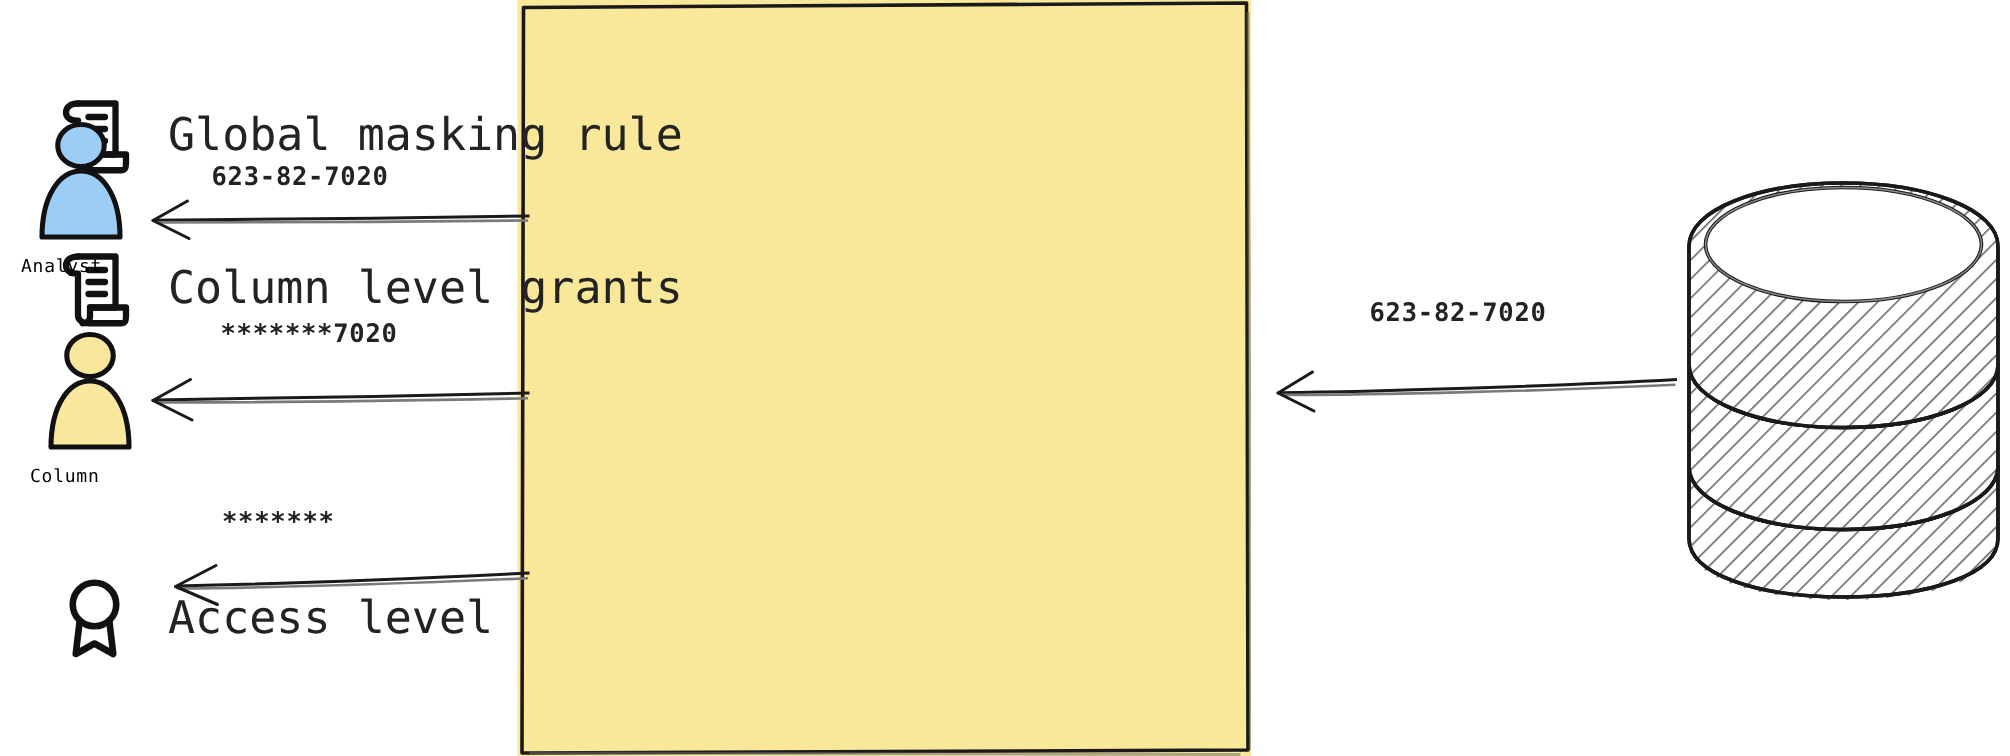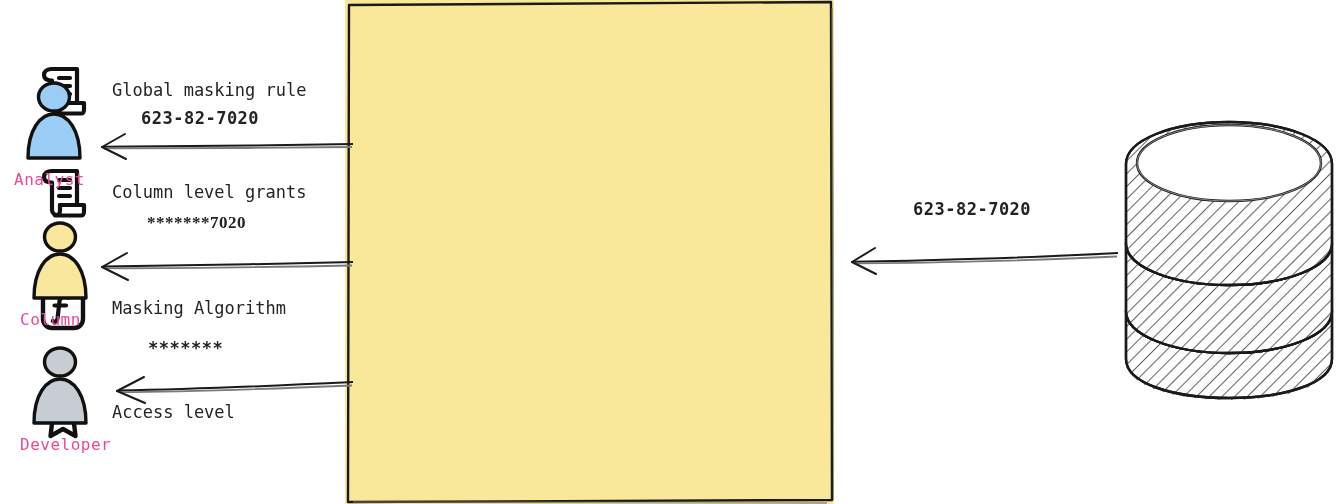--- a/index.html
+++ b/index.html
@@ -8,21 +8,21 @@
     font-family:"DejaVu Sans Mono", monospace;
     overflow:hidden;position:relative;
   }
   #stage{position:absolute;inset:0;width:1340px;height:504px;}
 
   
   .actor{position:absolute;width:110px;}
   .actor-figure{position:relative;width:80px;height:90px;margin:0 auto 0 4px;}
   .actor-label{
     font-family:"DejaVu Sans Mono", monospace;
-    font-size:16px;color:#ec4899;letter-spacing:.5px;
+    font-size:12px;color:#000000;letter-spacing:.5px;
     text-align:left;margin-left:2px;margin-top:2px;white-space:nowrap;
   }
 
   
   .flow-label{
     position:absolute;font-family:"DejaVu Sans Mono", monospace;
     font-size:17px;font-weight:700;color:#232323;letter-spacing:.5px;
     white-space:nowrap;
   }
 
@@ -35,21 +35,21 @@
     background:#fae89a;
   }
   #panel-border{position:absolute;left:345px;top:0;width:489px;height:504px;pointer-events:none;}
   .panel-rows{position:absolute;left:0;top:0;width:100%;height:100%;}
   .panel-row{
     position:absolute;display:flex;align-items:center;left:38px;width:440px;height:60px;
   }
   .row-icon{width:50px;height:54px;flex:0 0 50px;display:flex;align-items:center;justify-content:center;}
   .row-text{
     font-family:"DejaVu Sans Mono", monospace;
-    font-size:17px;color:#232323;letter-spacing:0px;white-space:nowrap;
+    font-size:30px;color:#232323;letter-spacing:0px;white-space:nowrap;
     margin-left:24px;
   }
 
   
   #database{position:absolute;left:1118px;top:118px;width:222px;height:285px;}
 </style>
 </head>
 <body>
 
 <div id="stage">
@@ -81,30 +81,20 @@
           <g fill="none" stroke="#111" stroke-width="4.2" stroke-linecap="round" stroke-linejoin="round">
             <path d="M13,5 L38,5 L38,39 L21,39"></path>
             <path d="M13,5 C8,5 5,7.5 5,11 C5,14.5 8,16.5 13,16.5 L13,44 C13,47.5 16,49.5 20,49.5 L42,49.5 C45,49.5 45,47 45,45 L45,39 L21,39 L21,45 C21,47.5 19,49.5 16,49.5"></path>
             <path d="M20,14 L31,14 M20,22 L31,22 M20,30 L31,30"></path>
           </g>
         </svg>
       </span>
       <span class="row-text">Column level grants</span>
     </div>
 
-    <div class="panel-row" style="top:278px;">
-      <span class="row-icon">
-        <svg width="48" height="48" viewBox="0 0 48 48">
-          <rect x="4" y="4" width="40" height="40" rx="9" ry="9" fill="none" stroke="#111" stroke-width="4.4"></rect>
-          <path d="M29,13.5 C25,11.5 21.5,12.5 20.5,17 L18.6,34 C18.1,37.6 15.8,38.3 13.8,37" fill="none" stroke="#111" stroke-width="4.2" stroke-linecap="round"></path>
-          <path d="M15.5,21.5 L27,21.5" fill="none" stroke="#111" stroke-width="4.2" stroke-linecap="round"></path>
-        </svg>
-      </span>
-      <span class="row-text">Masking Algorithm</span>
-    </div>
 
     <div class="panel-row" style="top:382px;">
       <span class="row-icon">
         <svg width="48" height="56" viewBox="0 0 48 56">
           <circle cx="24" cy="19" r="14.5" fill="none" stroke="#111" stroke-width="4.4"></circle>
           <path d="M14,31 L11.5,52 L24,45 L36.5,52 L34,31" fill="none" stroke="#111" stroke-width="4.4" stroke-linejoin="round" stroke-linecap="round"></path>
         </svg>
       </span>
       <span class="row-text">Access level</span>
     </div>
@@ -133,38 +123,29 @@
   <div class="actor" style="left:18px;top:218px;">
     <div class="actor-figure">
       <svg width="80" height="90" viewBox="0 0 80 90">
         <ellipse cx="38" cy="19" rx="15.5" ry="14" fill="#fae79e" stroke="#111" stroke-width="3.4"></ellipse>
         <path d="M12,80 C12,52 24,36 38,36 C52,36 64,52 64,80 Z" fill="#fae79e" stroke="#111" stroke-width="3.4" stroke-linejoin="round"></path>
       </svg>
     </div>
     <div class="actor-label">Column</div>
   </div>
 
-  <div class="flow-label" style="left:147px;top:213px;font-family:Liberation Serif, serif;">*******7020</div>
+  <div class="flow-label" style="left:147px;top:213px;">*******7020</div>
 
   <svg class="arrow-svg" style="left:95px;top:248px;width:260px;height:34px;" viewBox="0 0 260 34">
     <path d="M258,14 C180,16 70,17.8 8,18.6" fill="none" stroke="#1a1a1a" stroke-width="2"></path>
     <path d="M257,17.5 C180,19 70,20.4 9,20.2" fill="none" stroke="#7a7a7a" stroke-width="1.8"></path>
     <path d="M32,5 L7,19" fill="none" stroke="#1a1a1a" stroke-width="2" stroke-linecap="round"></path>
     <path d="M7,19 L33,32" fill="none" stroke="#1a1a1a" stroke-width="2" stroke-linecap="round"></path>
   </svg>
 
-  <div class="actor" style="left:18px;top:343px;">
-    <div class="actor-figure">
-      <svg width="80" height="90" viewBox="0 0 80 90">
-        <ellipse cx="38" cy="19" rx="15.5" ry="14" fill="#c8cdd4" stroke="#111" stroke-width="3.4"></ellipse>
-        <path d="M12,80 C12,52 24,36 38,36 C52,36 64,52 64,80 Z" fill="#c8cdd4" stroke="#111" stroke-width="3.4" stroke-linejoin="round"></path>
-      </svg>
-    </div>
-    <div class="actor-label">Developer</div>
-  </div>
 
   <div class="flow-label" style="left:148px;top:338px;">*******</div>
 
   <svg class="arrow-svg" style="left:110px;top:372px;width:245px;height:34px;" viewBox="0 0 245 34">
     <path d="M243,10 C170,13.5 66,17.5 8,18.6" fill="none" stroke="#1a1a1a" stroke-width="2"></path>
     <path d="M242,13.5 C170,16.5 66,20 9,20.2" fill="none" stroke="#7a7a7a" stroke-width="1.8"></path>
     <path d="M34,5 L7,19" fill="none" stroke="#1a1a1a" stroke-width="2" stroke-linecap="round"></path>
     <path d="M7,19 L35,31" fill="none" stroke="#1a1a1a" stroke-width="2" stroke-linecap="round"></path>
   </svg>
 

